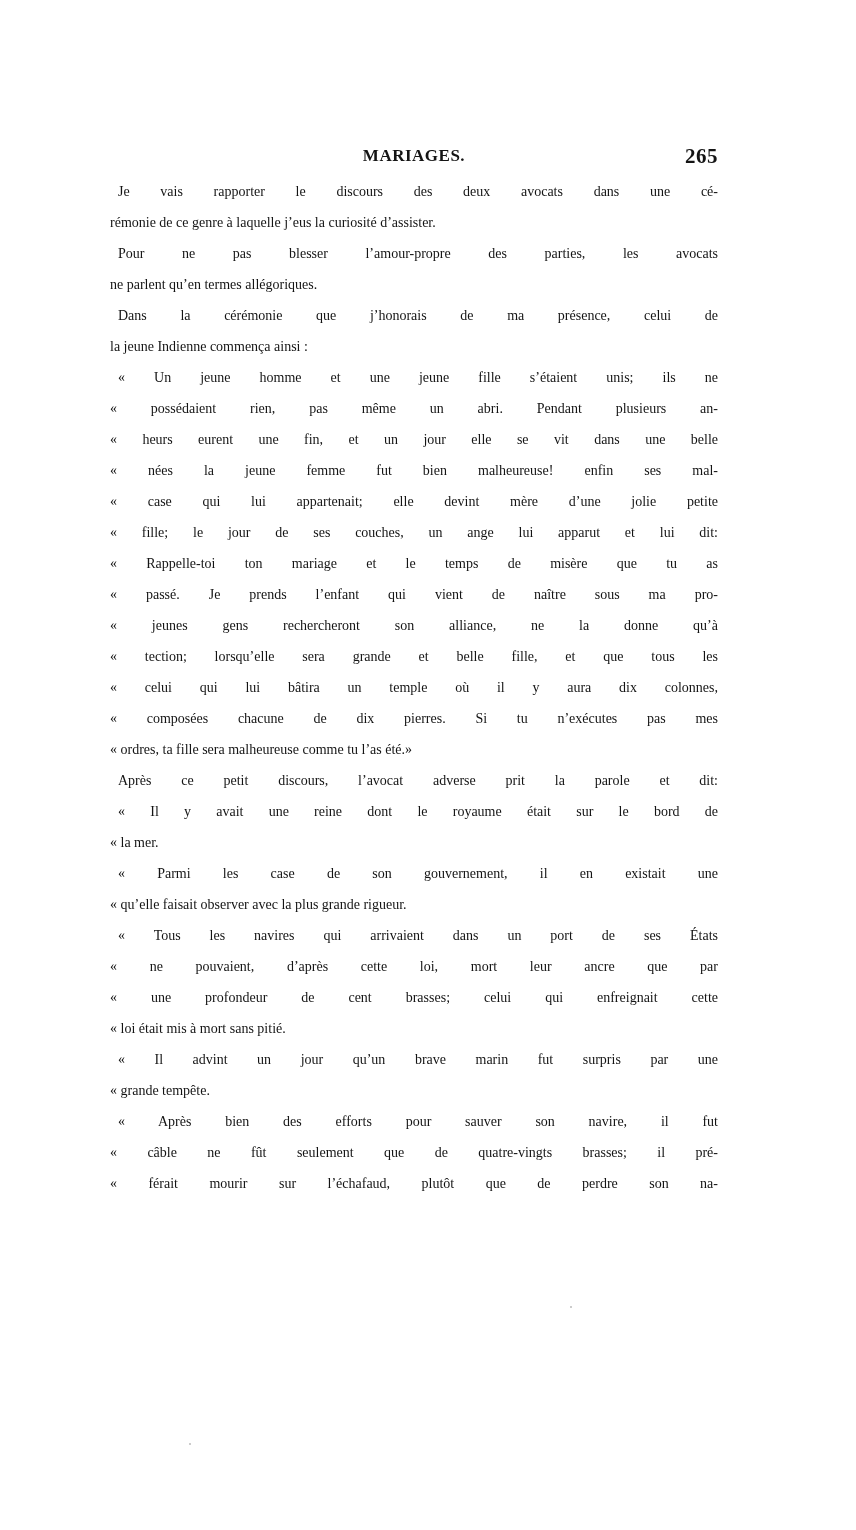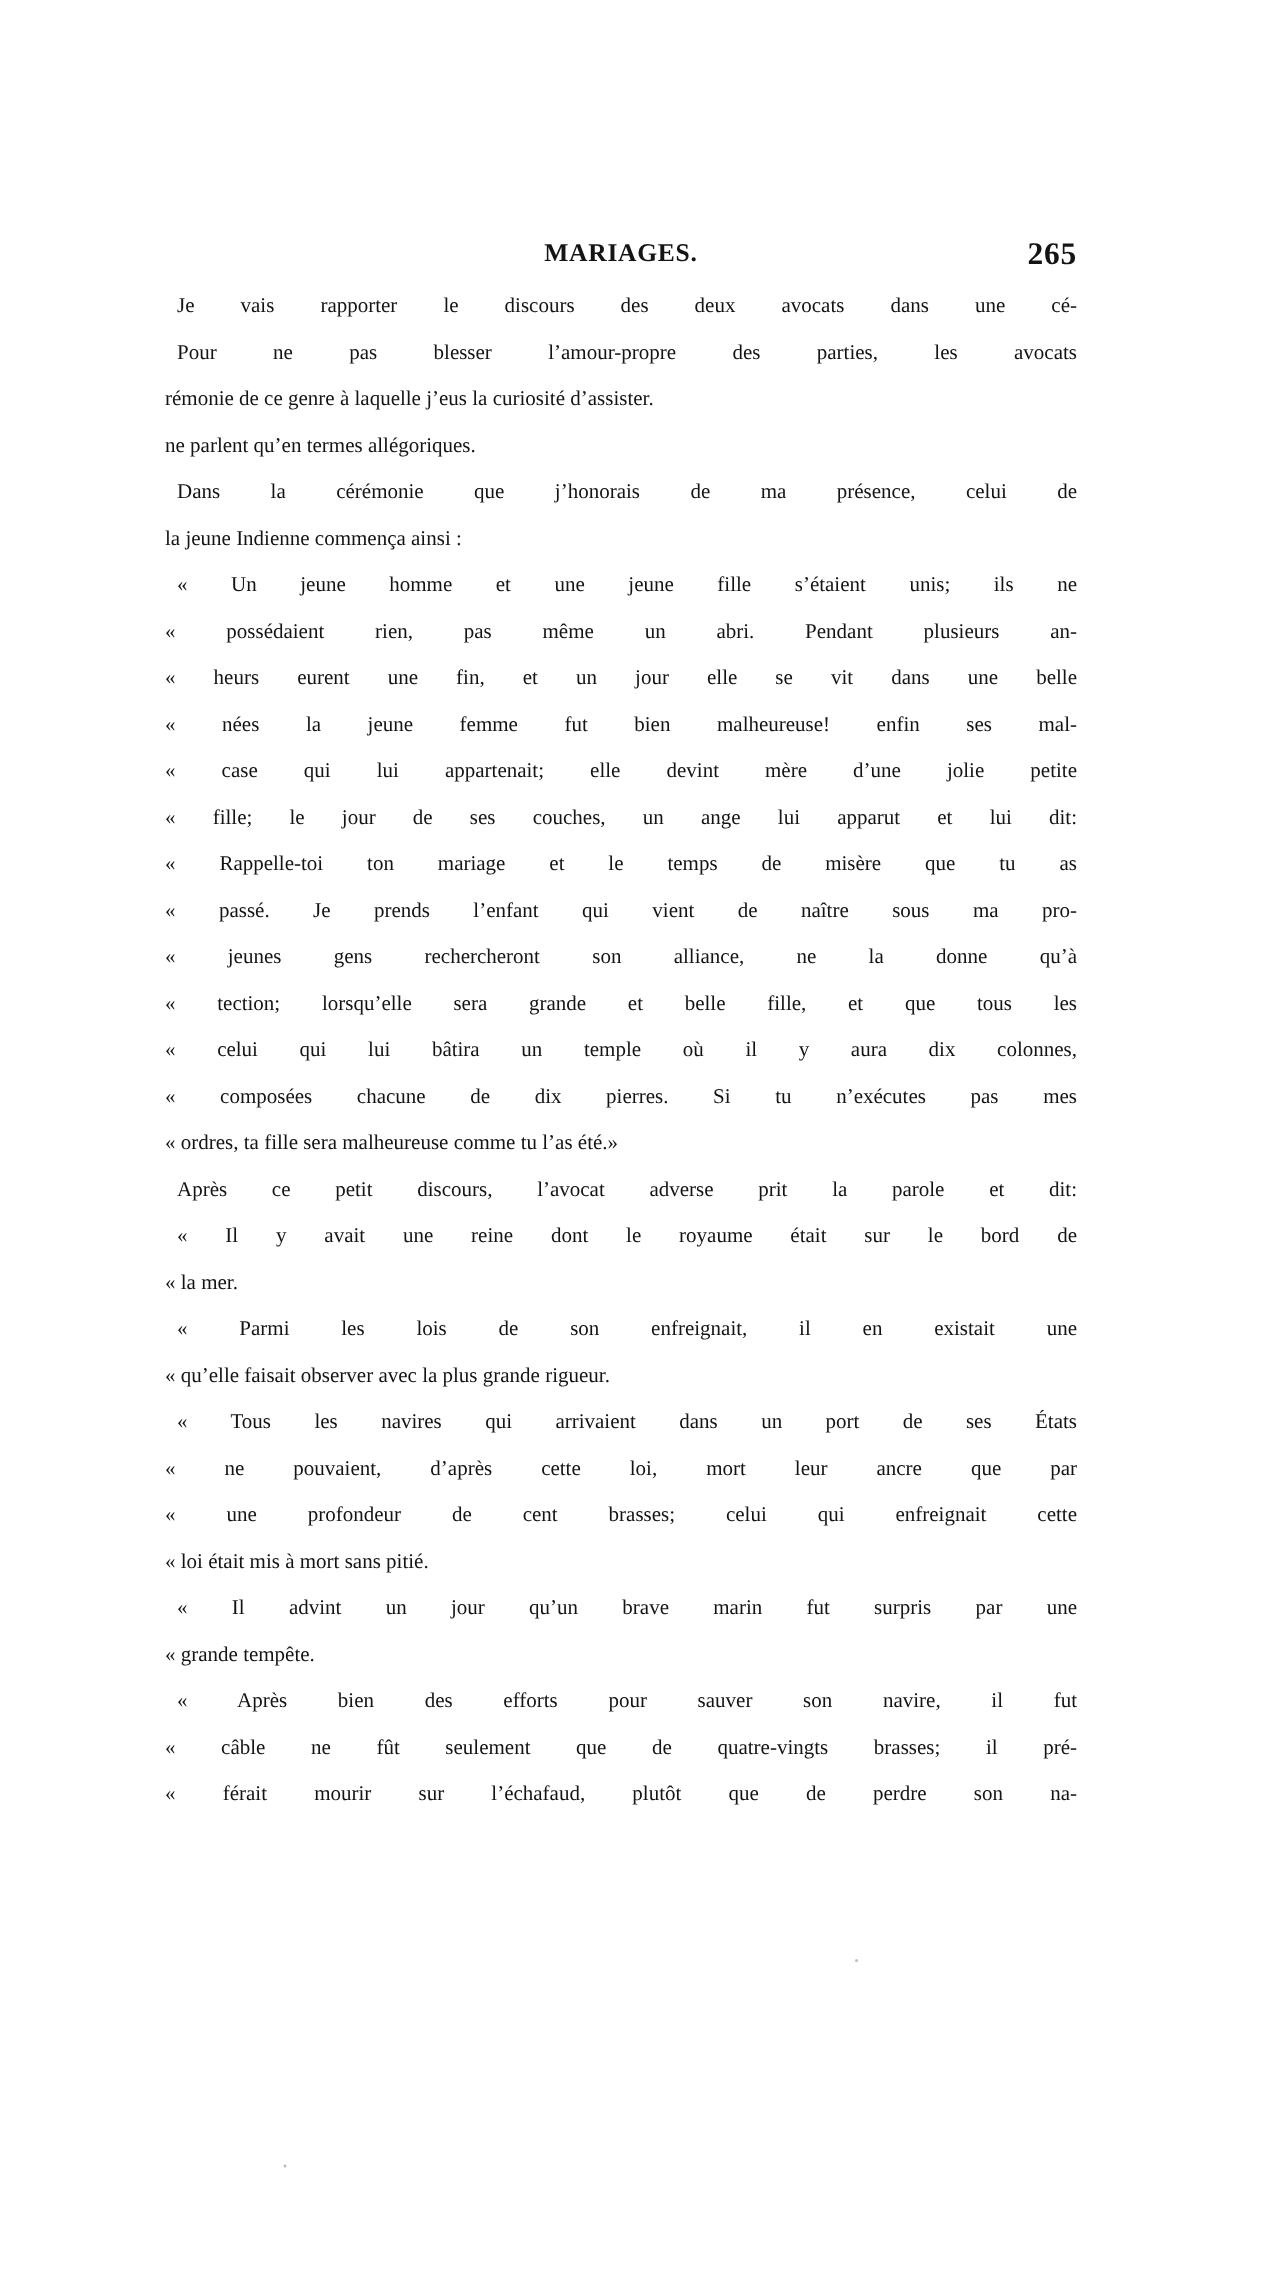--- a/index.html
+++ b/index.html
@@ -1,18 +1,18 @@
 <!DOCTYPE html>
 <html><head>
   <meta charset="utf-8">
   <style>
     html, body { margin: 0; padding: 0; background: #ffffff; }
     body { width: 856px; height: 1530px; position: relative; overflow: hidden; }
     .page {
-      position: absolute; left: 110px; top: 153px; width: 608px;
+      position: absolute; left: 110px; top: 140px; width: 608px;
       font-family: "Liberation Serif", "DejaVu Serif", serif;
       color: #141414;
     }
     .header {
       position: relative; height: 30px;
       font-size: 17px; font-weight: bold; letter-spacing: 0.5px;
     }
     .running-title { position: absolute; left: 0; right: 0; text-align: center; top: 6px; }
     .page-number { position: absolute; right: 0; top: 4px; font-size: 21px; }
     .body { margin-top: 6px; }
@@ -29,42 +29,42 @@
 </head>
 <body>
 
 <div class="page">
   <div class="header">
     <span class="running-title">MARIAGES.</span>
     <span class="page-number">265</span>
   </div>
   <div class="body" id="body">
       <div class="line indent">Je vais rapporter le discours des deux avocats dans une cé-</div>
+      <div class="line last">rémonie de ce genre à laquelle j’eus la curiosité d’assister.</div>
       <div class="line indent">Pour ne pas blesser l’amour-propre des parties, les avocats</div>
-      <div class="line last">rémonie de ce genre à laquelle j’eus la curiosité d’assister.</div>
       <div class="line last">ne parlent qu’en termes allégoriques.</div>
       <div class="line indent">Dans la cérémonie que j’honorais de ma présence, celui de</div>
       <div class="line last">la jeune Indienne commença ainsi :</div>
       <div class="line indent">« Un jeune homme et une jeune fille s’étaient unis; ils ne</div>
       <div class="line">« possédaient rien, pas même un abri. Pendant plusieurs an-</div>
       <div class="line">« heurs eurent une fin, et un jour elle se vit dans une belle</div>
       <div class="line">« nées la jeune femme fut bien malheureuse! enfin ses mal-</div>
       <div class="line">« case qui lui appartenait; elle devint mère d’une jolie petite</div>
       <div class="line">« fille; le jour de ses couches, un ange lui apparut et lui dit:</div>
       <div class="line">« Rappelle-toi ton mariage et le temps de misère que tu as</div>
       <div class="line">« passé. Je prends l’enfant qui vient de naître sous ma pro-</div>
       <div class="line">« jeunes gens rechercheront son alliance, ne la donne qu’à</div>
       <div class="line">« tection; lorsqu’elle sera grande et belle fille, et que tous les</div>
       <div class="line">« celui qui lui bâtira un temple où il y aura dix colonnes,</div>
       <div class="line">« composées chacune de dix pierres. Si tu n’exécutes pas mes</div>
       <div class="line last">« ordres, ta fille sera malheureuse comme tu l’as été.»</div>
       <div class="line indent">Après ce petit discours, l’avocat adverse prit la parole et dit:</div>
       <div class="line indent">« Il y avait une reine dont le royaume était sur le bord de</div>
       <div class="line last">« la mer.</div>
-      <div class="line indent">« Parmi les lois de son enfreignait, il en existait une</div>
+      <div class="line indent">« Parmi les case de son gouvernement, il en existait une</div>
       <div class="line last">« qu’elle faisait observer avec la plus grande rigueur.</div>
       <div class="line indent">« Tous les navires qui arrivaient dans un port de ses États</div>
       <div class="line">« ne pouvaient, d’après cette loi, mort leur ancre que par</div>
       <div class="line">« une profondeur de cent brasses; celui qui enfreignait cette</div>
       <div class="line last">« loi était mis à mort sans pitié.</div>
       <div class="line indent">« Il advint un jour qu’un brave marin fut surpris par une</div>
       <div class="line last">« grande tempête.</div>
       <div class="line indent">« Après bien des efforts pour sauver son navire, il fut</div>
       <div class="line">« câble ne fût seulement que de quatre-vingts brasses; il pré-</div>
       <div class="line">« férait mourir sur l’échafaud, plutôt que de perdre son na-</div>

